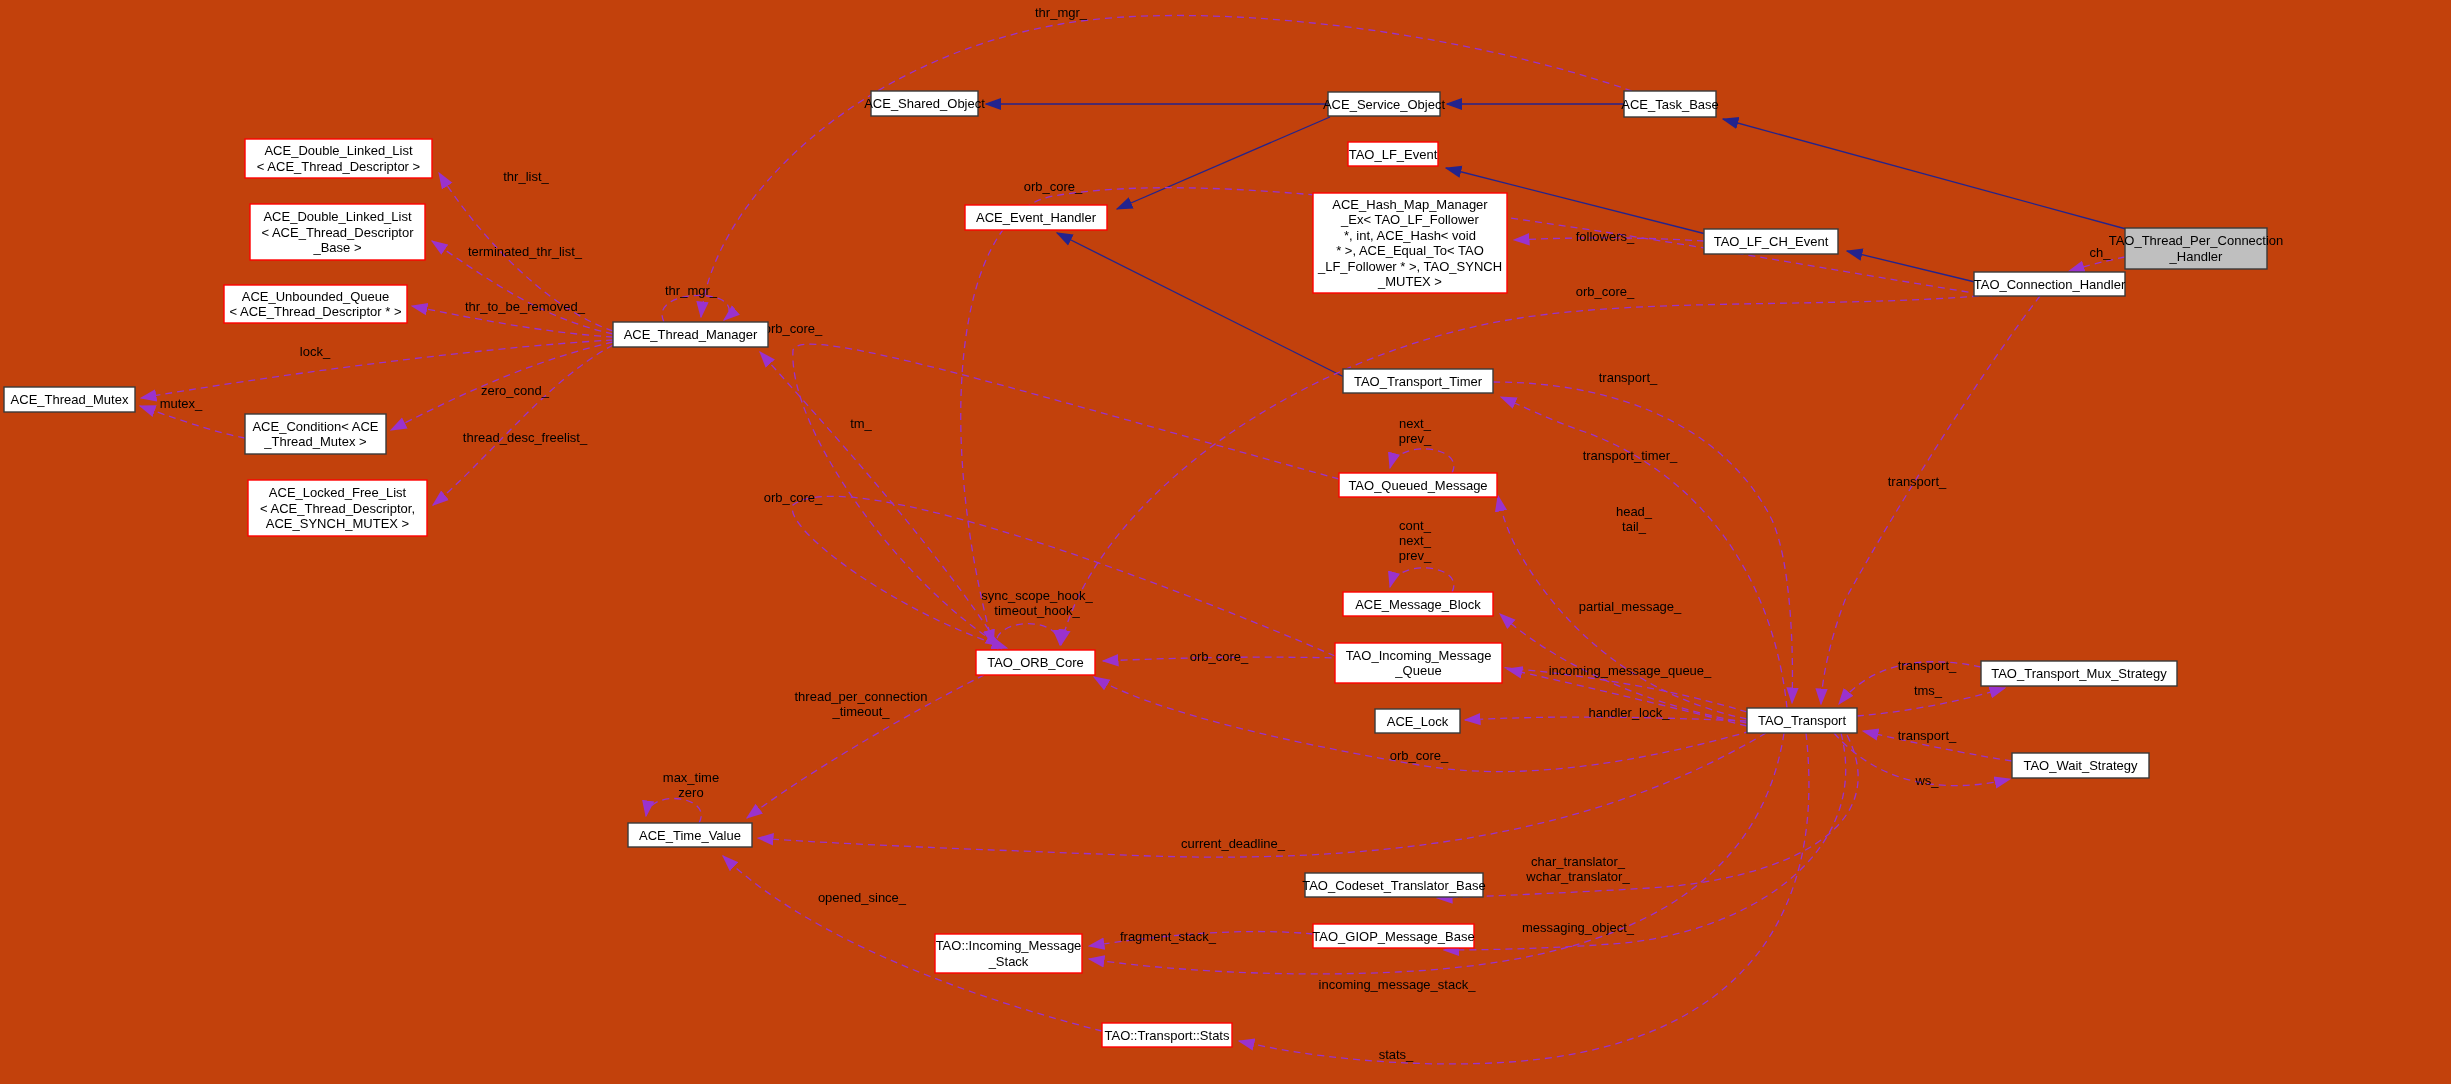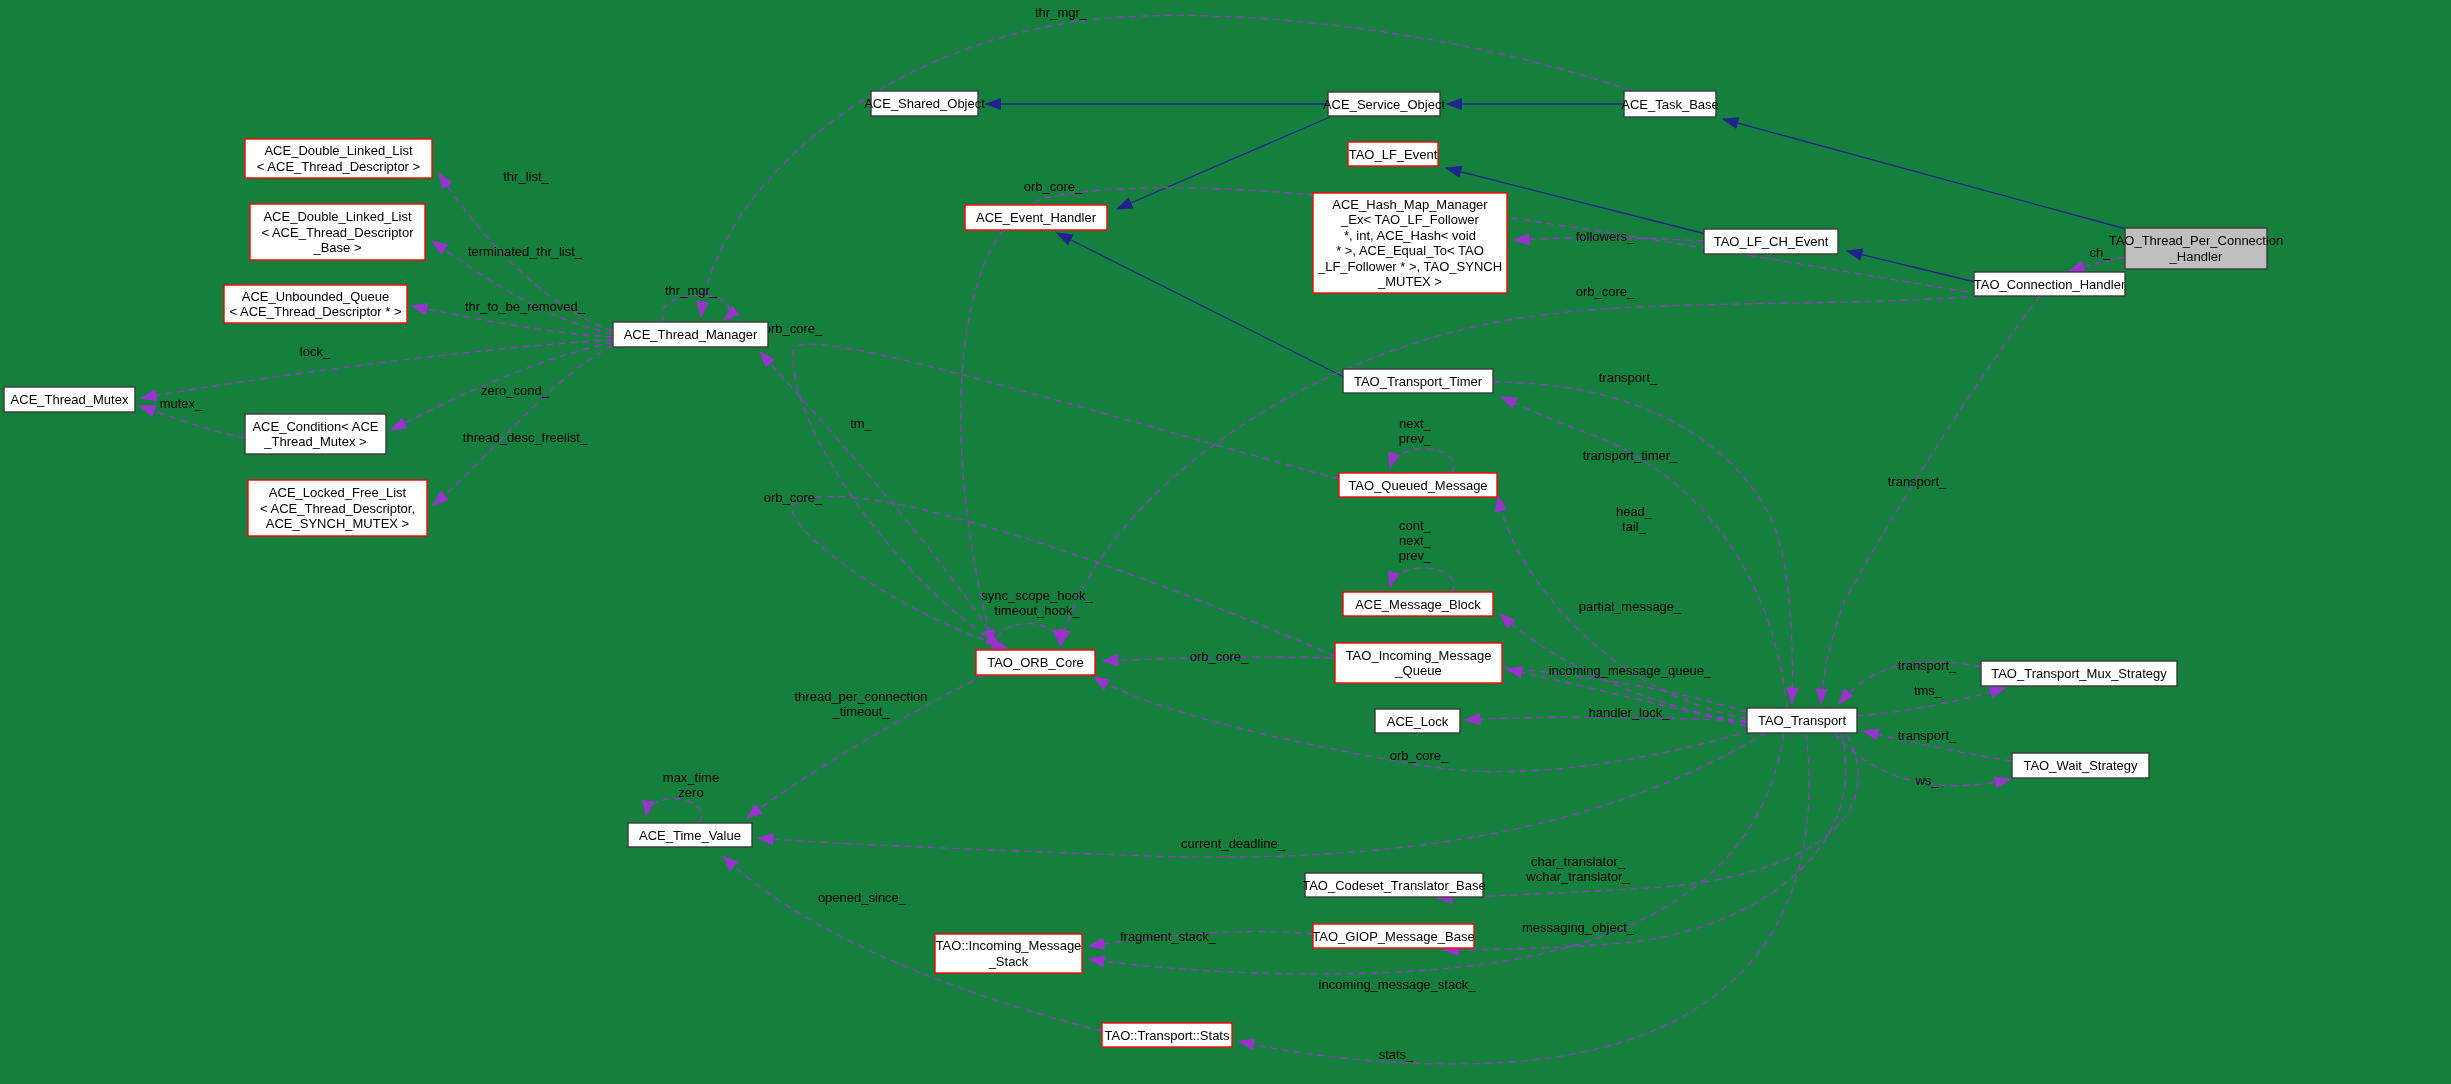--- a/index.html
+++ b/index.html
@@ -1,16 +1,16 @@
 <!DOCTYPE html>
 <html><head>
 <meta charset="utf-8">
 <style>
   html,body{margin:0;padding:0;background:#ffffff;}
-  .canvas{position:relative;width:2451px;height:1084px;background:#15803d;overflow:hidden;}
+  .canvas{position:relative;width:2451px;height:1084px;background:#c2410c;overflow:hidden;}
   svg{display:block;}
   text{font-family:"Liberation Sans", sans-serif;}
   .node-label{font-size:13px;fill:#000000;}
   .edge-label{font-size:13px;fill:#000000;}
 </style>
 </head>
 <body>
 
 <div class="canvas">
   <svg id="diagram" width="2451" height="1084" viewBox="0 0 2451 1084" xmlns="http://www.w3.org/2000/svg">

